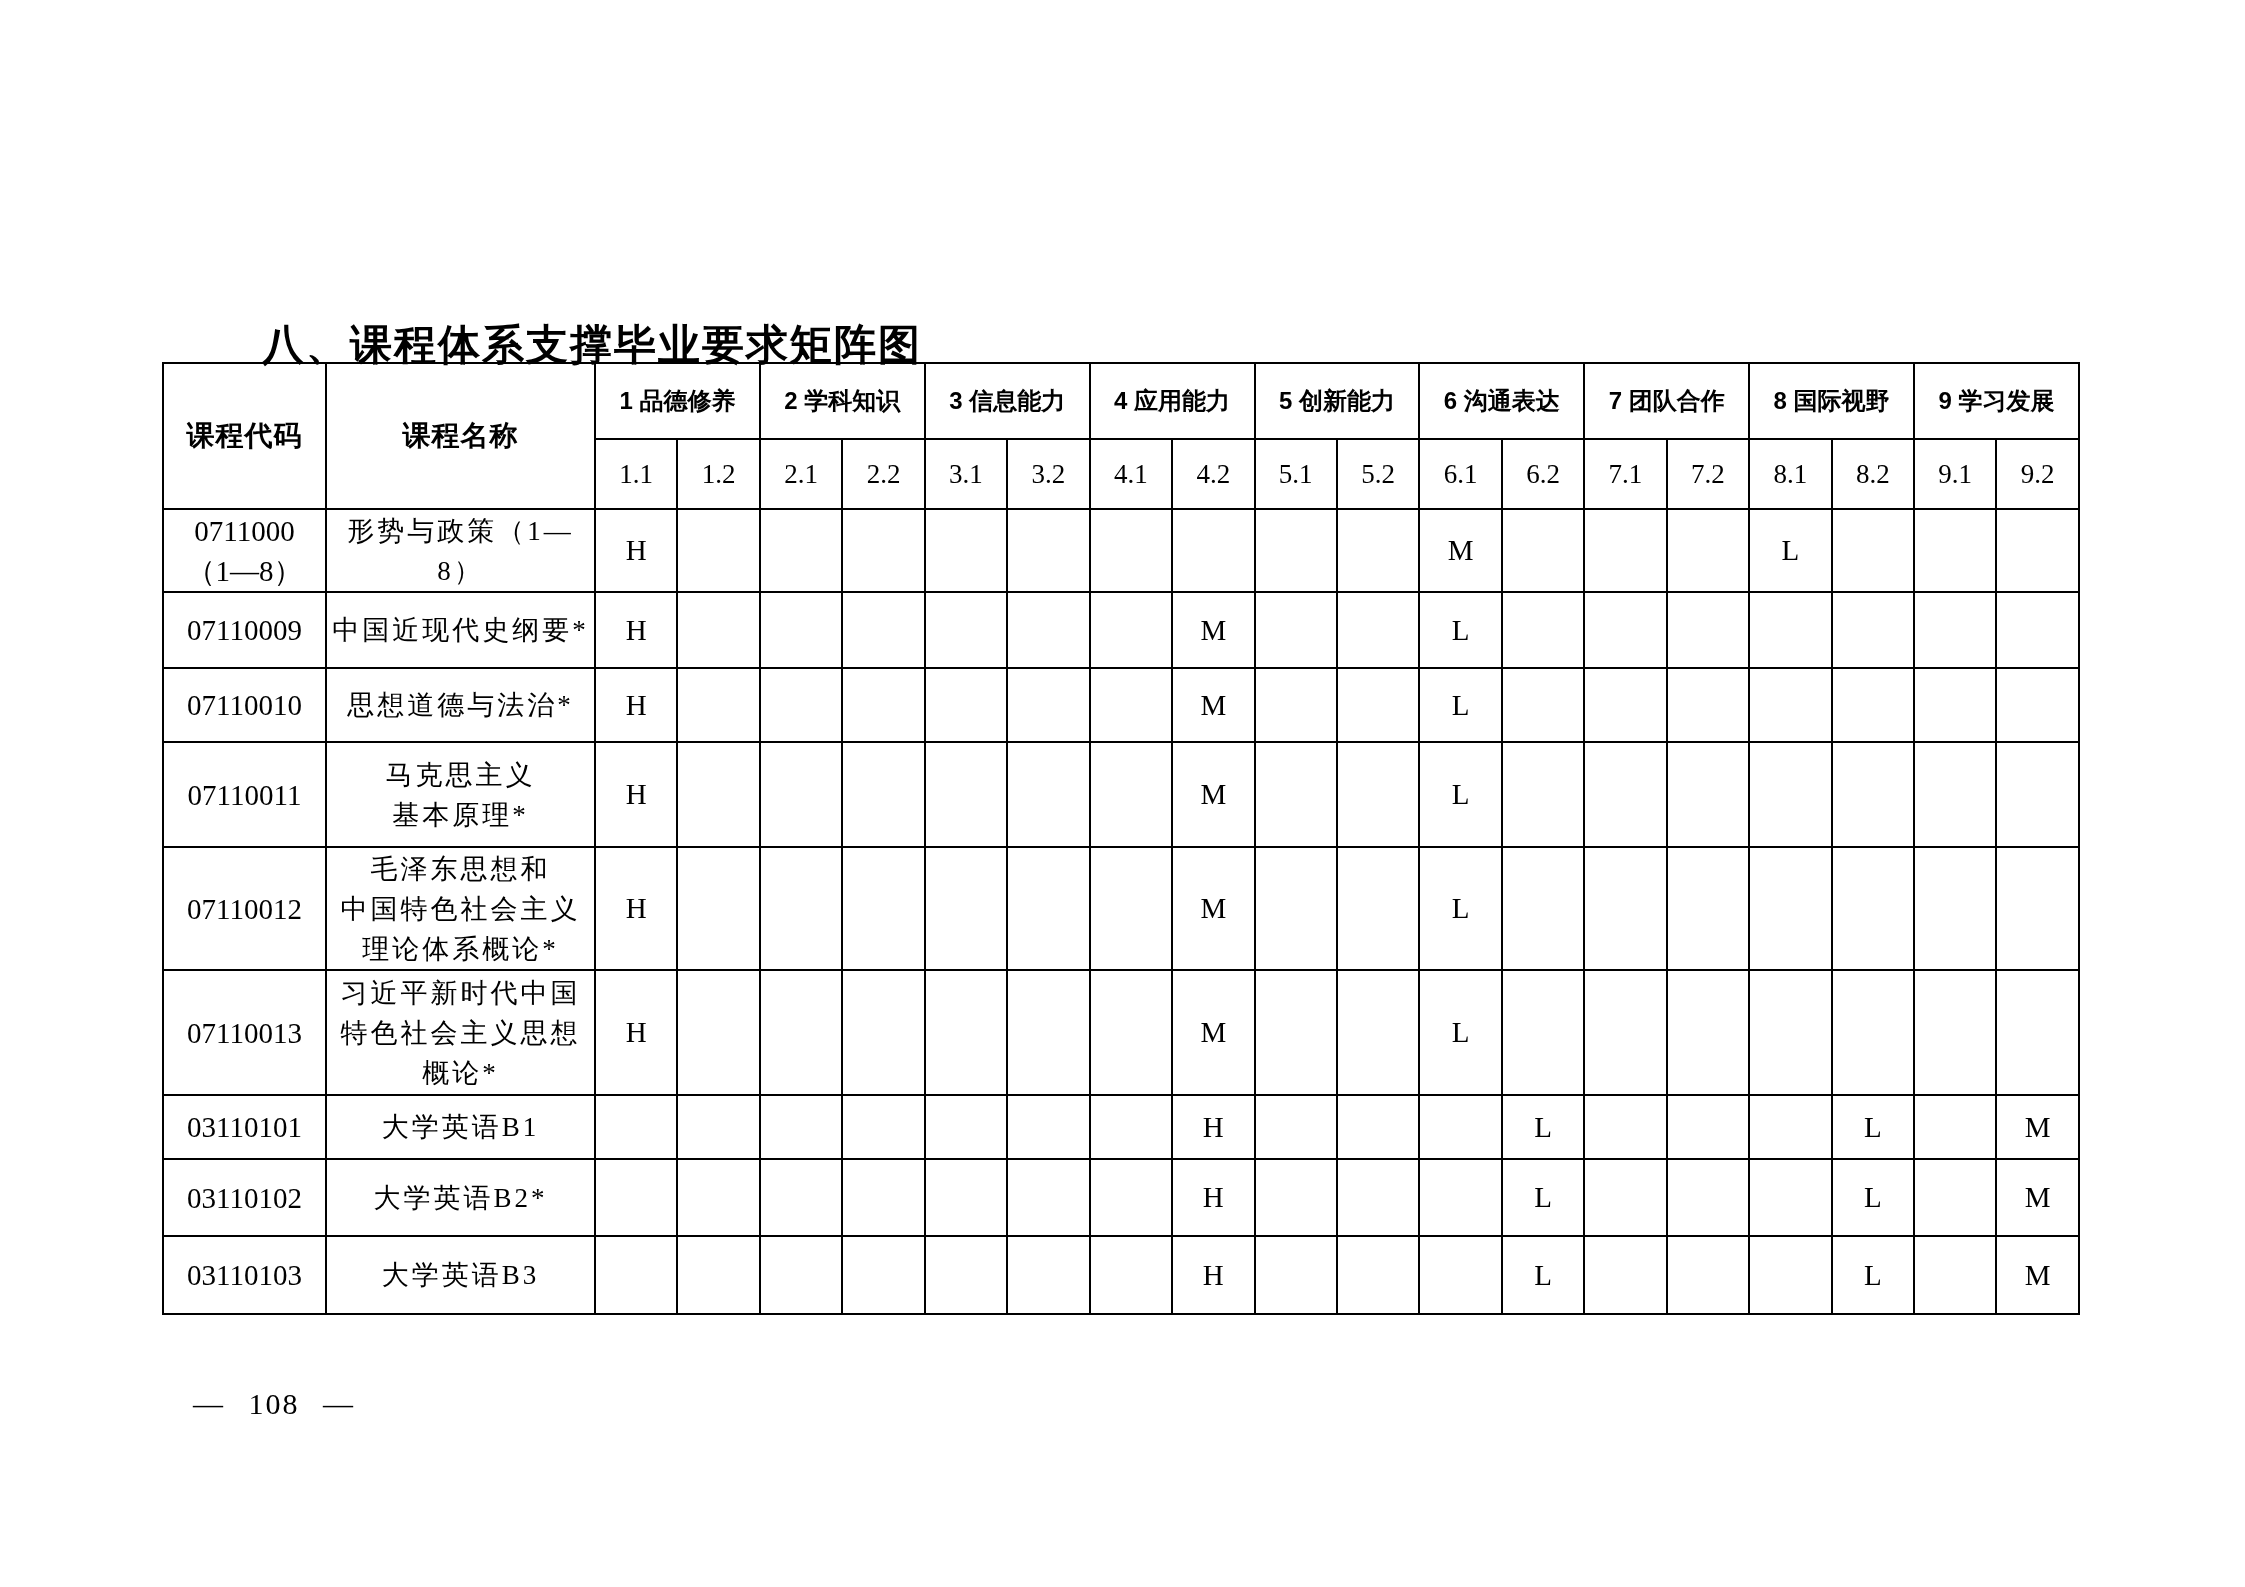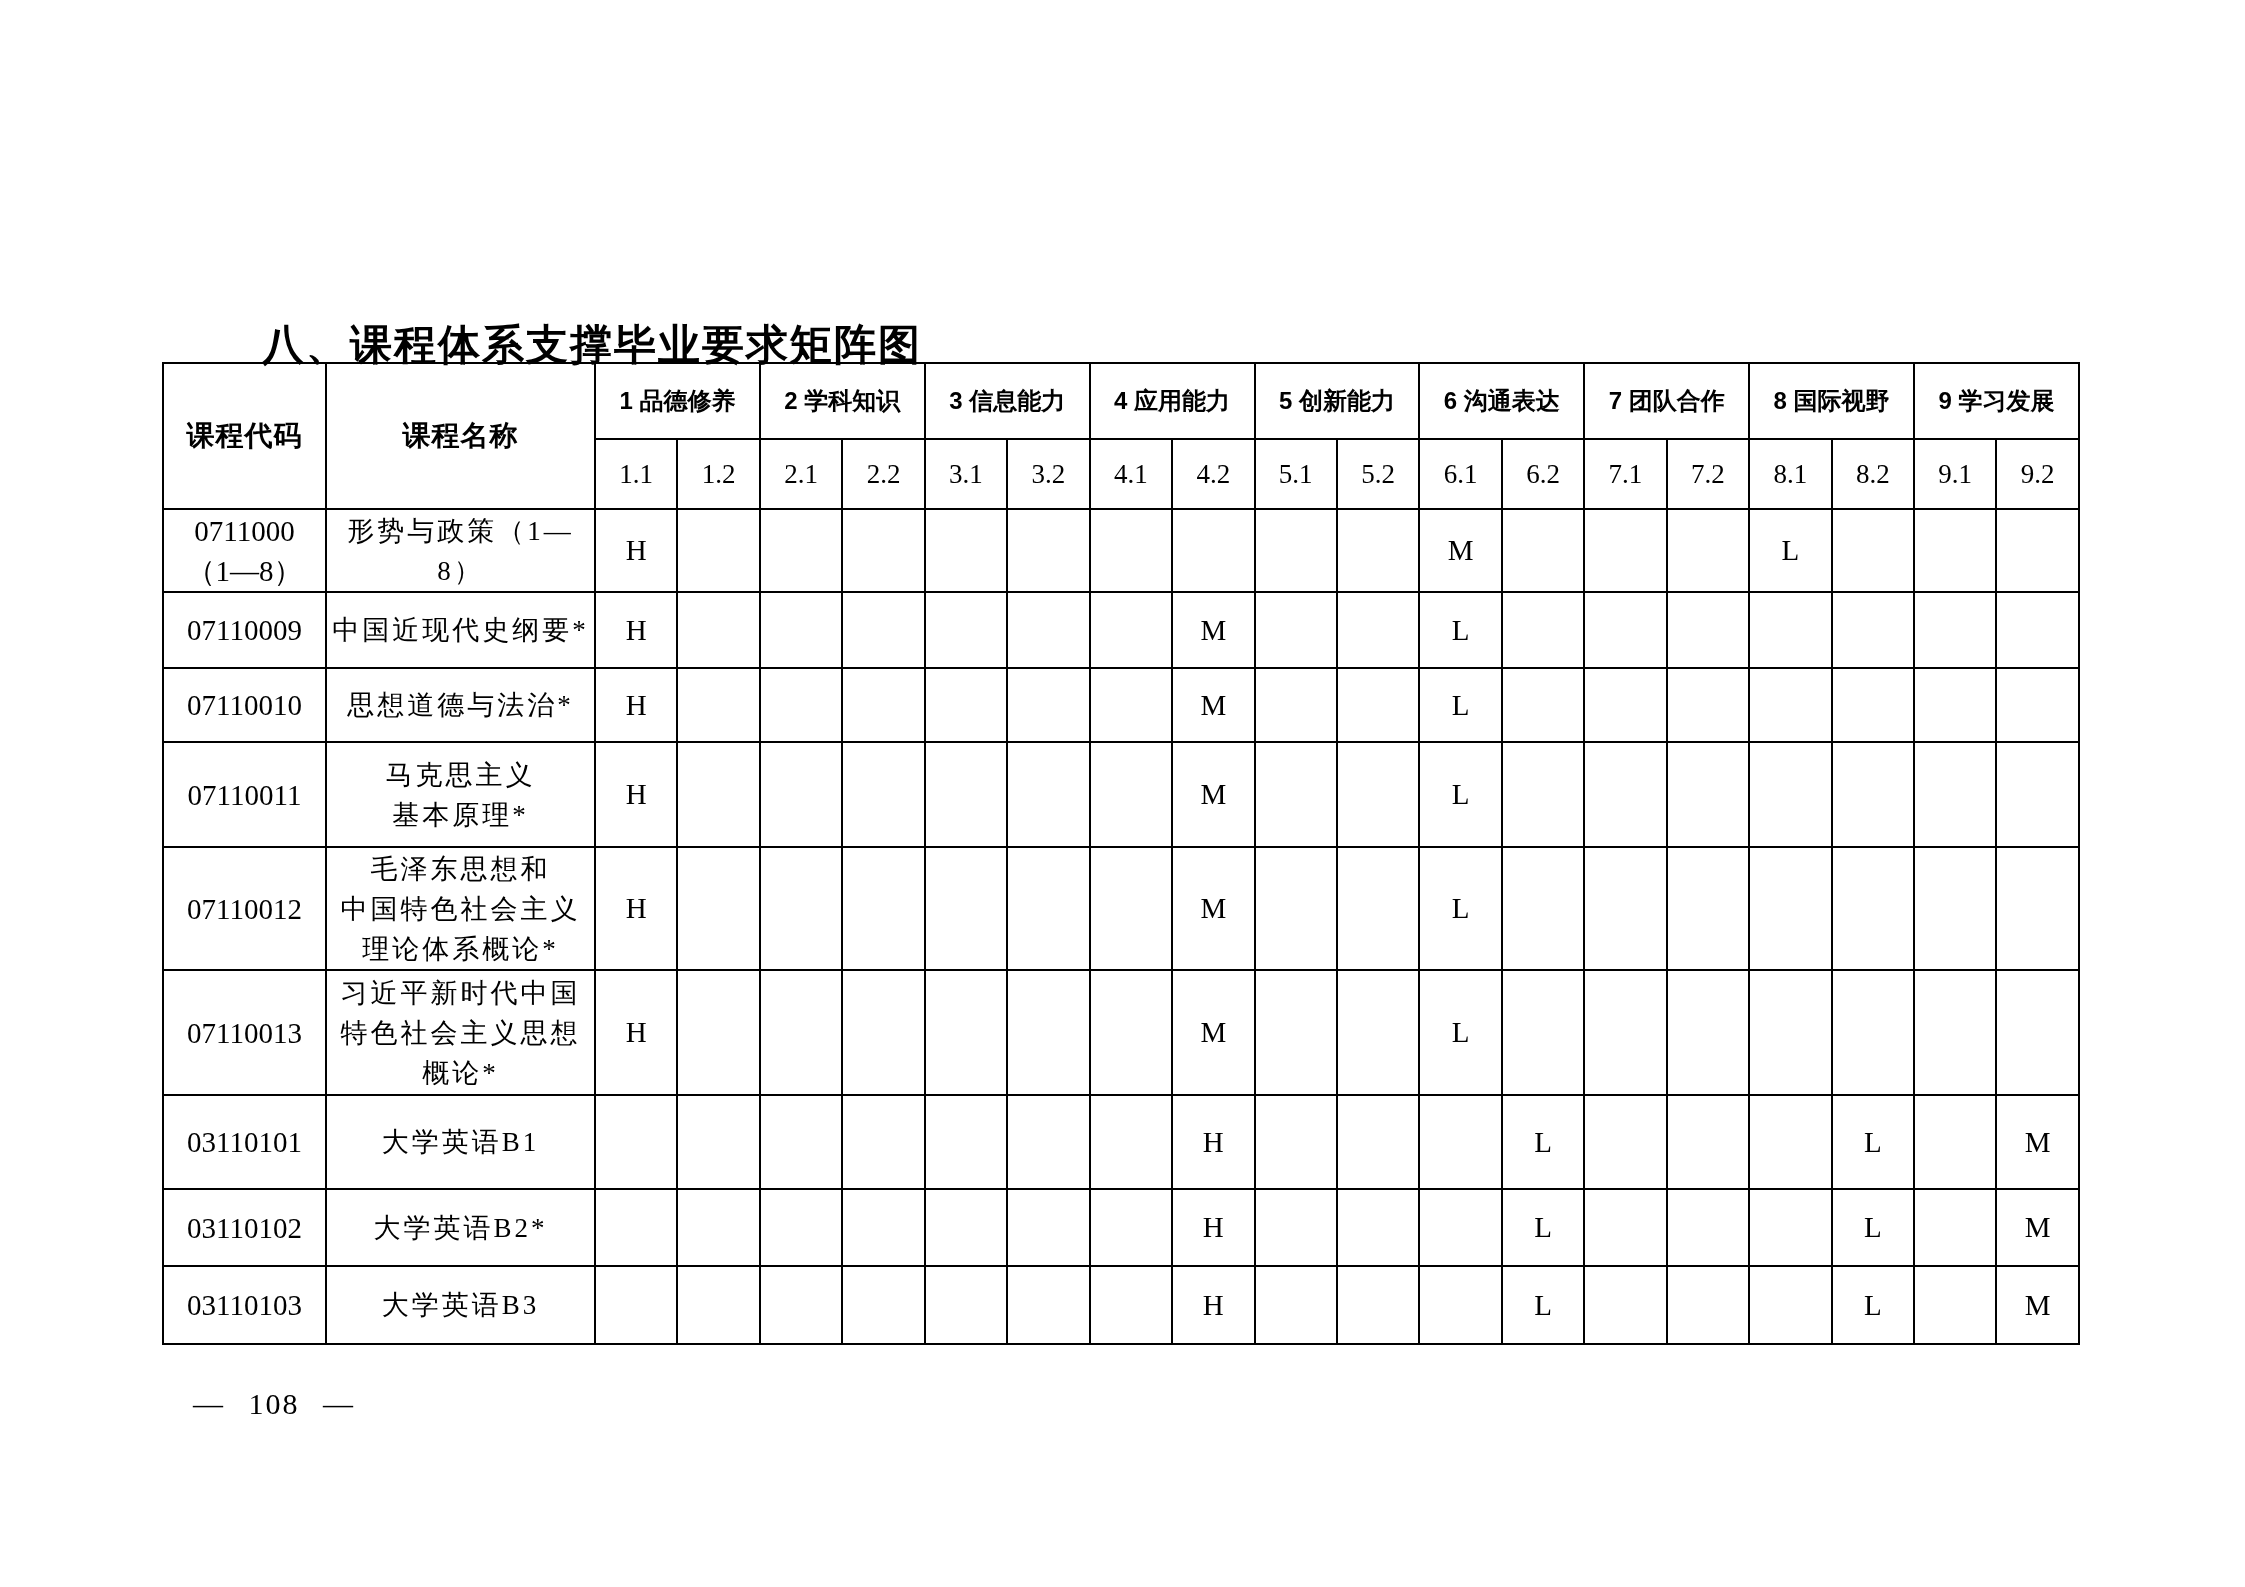--- a/index.html
+++ b/index.html
@@ -35,21 +35,21 @@
   }
   td.code-cell{font-size:29px;line-height:40px;border-radius:21px;}
   td.name-cell{font-size:27px;line-height:40px;letter-spacing:3px;}
   td.val-cell{font-size:29px;}
   tbody tr:nth-child(1){height:83px;}
   tbody tr:nth-child(2){height:76px;}
   tbody tr:nth-child(3){height:74px;}
   tbody tr:nth-child(4){height:105px;padding-left:25px;}
   tbody tr:nth-child(5){height:123px;}
   tbody tr:nth-child(6){height:125px;}
-  tbody tr:nth-child(7){height:94px;padding-left:11px;}
+  tbody tr:nth-child(7){height:64px;padding-left:11px;}
   tbody tr:nth-child(8){height:77px;}
   tbody tr:nth-child(9){height:78px;margin-left:16px;}
   .page-number{
     position:absolute;left:193px;top:1387px;
     font-size:30px;letter-spacing:2px;word-spacing:14px;white-space:nowrap;
   }
 </style>
 </head>
 <body>
 

